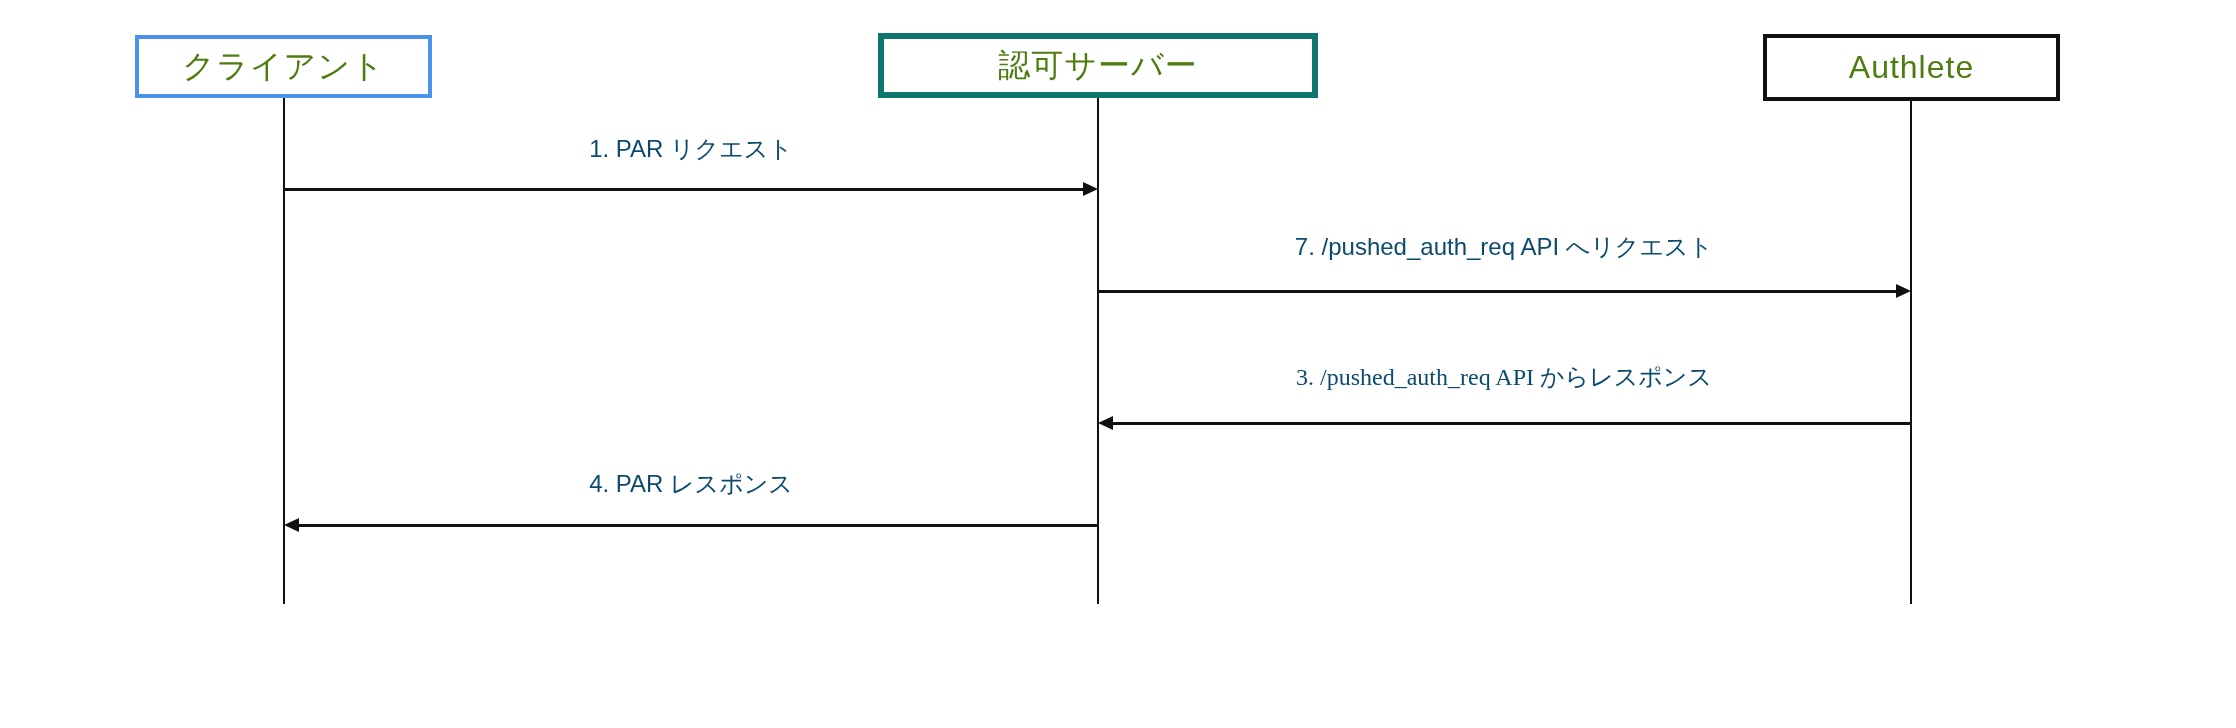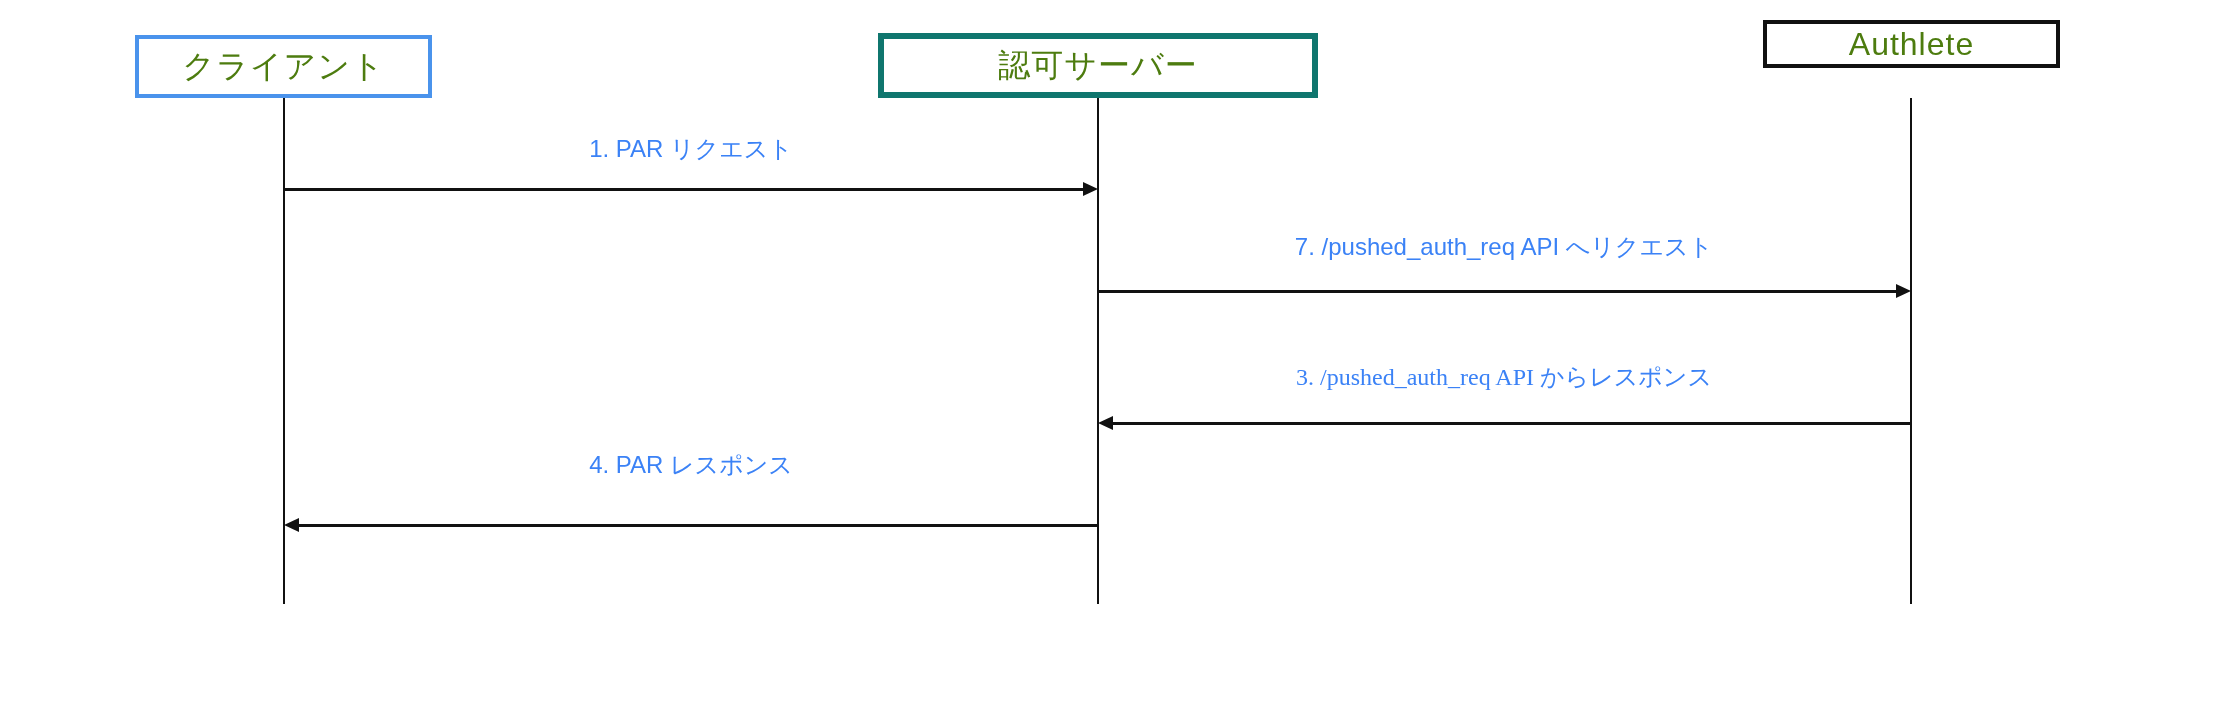--- a/index.html
+++ b/index.html
@@ -29,21 +29,21 @@
   }
   .actor-box.client {
     left: 135px; top: 35px; width: 297px; height: 63px;
     border: 4px solid #4a93ec;
   }
   .actor-box.authz {
     left: 878px; top: 33px; width: 440px; height: 65px;
     border: 6px solid #0f766e;
   }
   .actor-box.authlete {
-    left: 1763px; top: 20px; width: 297px; height: 48px;
+    left: 1763px; top: 34px; width: 297px; height: 67px;
     border: 4px solid #111111;
   }
   .lifeline {
     position: absolute;
     width: 2.5px;
     background: #111111;
     top: 98px;
     height: 506px;
   }
   .lifeline.client   { left: 282.75px; }
@@ -64,42 +64,42 @@
   }
   .arrowhead.right { border-left: 15px solid #111111; }
   .arrowhead.left  { border-right: 15px solid #111111; }
 
   .msg-label {
     position: absolute;
     transform: translateX(-50%);
     white-space: nowrap;
     font-size: 24px;
     line-height: 30px;
-    color: #3b82f6;
+    color: #0c4a6e;
   }
 
   
   .m1-line  { left: 284px;  top: 188px; width: 801px; }
   .m1-head  { left: 1083px; top: 182px; }
   .m1-label { left: 691px;  top: 134px; }
 
   
   .m2-line  { left: 1098px; top: 290px; width: 800px; }
   .m2-head  { left: 1896px; top: 284px; }
   .m2-label { left: 1504px; top: 232px; }
 
   
   .m3-line  { left: 1111px; top: 422px; width: 800px; }
   .m3-head  { left: 1098px; top: 416px; }
   .m3-label { left: 1504px; top: 362px; font-family: Liberation Serif, serif; }
 
   
   .m4-line  { left: 297px;  top: 524px; width: 801px; }
   .m4-head  { left: 284px;  top: 518px; }
-  .m4-label { left: 691px;  top: 450px; }
+  .m4-label { left: 691px;  top: 469px; }
 </style>
 </head>
 <body>
 
 <div class="canvas">
 
   <div class="actor-box client">
     <span>クライアント</span>
   </div>
   <div class="actor-box authz">

